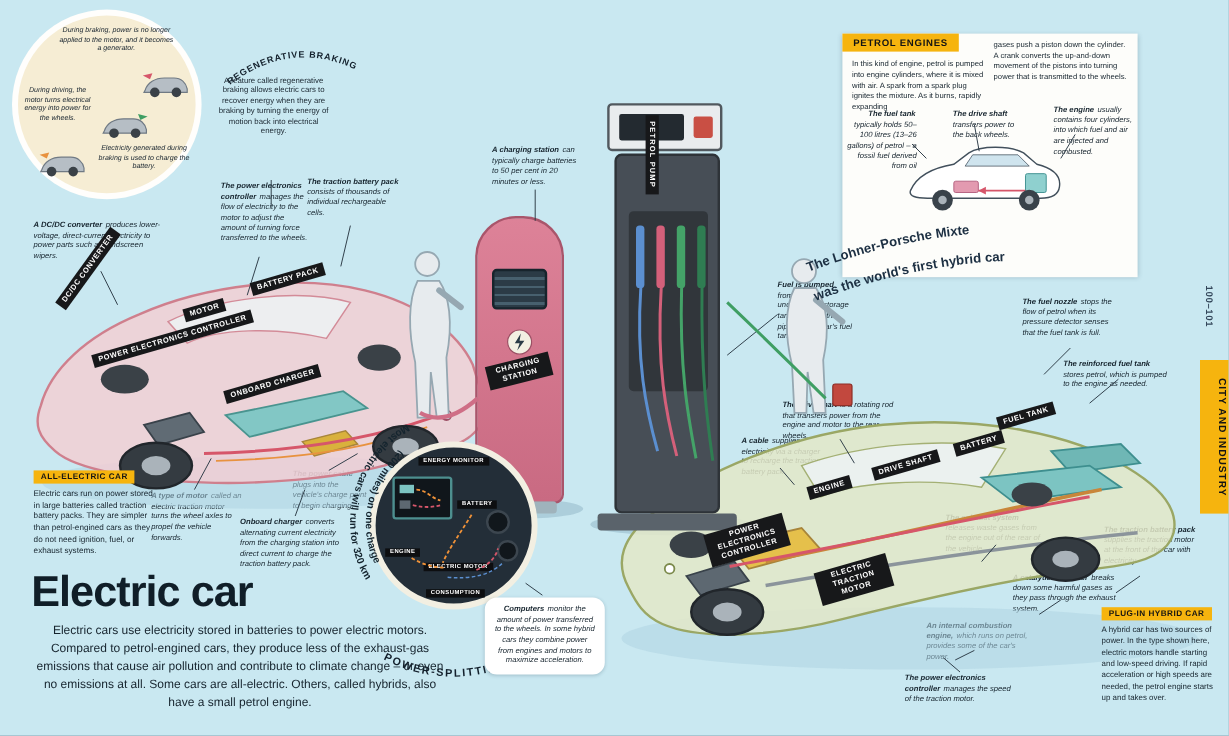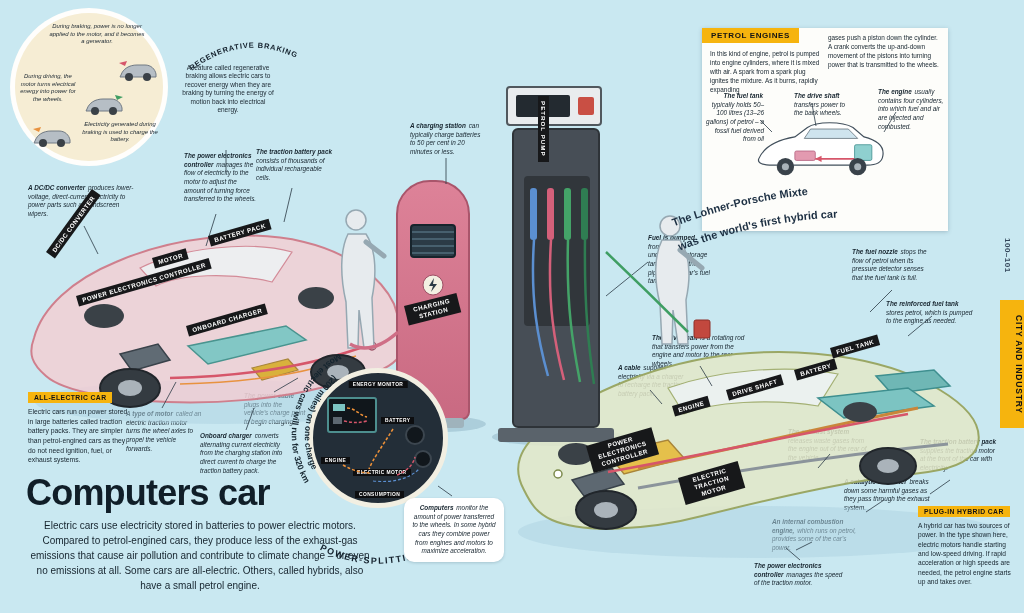--- a/index.html
+++ b/index.html
@@ -366,19 +366,19 @@
     <span class="lead">Computers</span>
     <span>monitor the amount of power transferred to the wheels. In some hybrid cars they combine power from engines and motors to maximize acceleration.</span>
   </div>
 
   <div class="ylabel" style="left:28px;top:392px;">ALL-ELECTRIC CAR</div>
   <div class="smalltext" style="left:28px;top:407px;width:102px;">Electric cars run on power stored in large batteries called traction battery packs. They are simpler than petrol-engined cars as they do not need ignition, fuel, or exhaust systems.</div>
 
   <div class="ylabel" style="left:918px;top:506px;">PLUG-IN HYBRID CAR</div>
   <div class="smalltext" style="left:918px;top:521px;width:98px;font-size:6.6px;">A hybrid car has two sources of power. In the type shown here, electric motors handle starting and low-speed driving. If rapid acceleration or high speeds are needed, the petrol engine starts up and takes over.</div>
 
-  <div class="title" style="left:26px;top:472px;">Computers car</div>
+  <div class="title" style="left:26px;top:472px;">Electric car</div>
   <div class="body-text" style="left:28px;top:518px;width:344px;">Electric cars use electricity stored in batteries to power electric motors. Compared to petrol-engined cars, they produce less of the exhaust-gas emissions that cause air pollution and contribute to climate change – or even no emissions at all. Some cars are all-electric. Others, called hybrids, also have a small petrol engine.</div>
 
   <div class="page-num">100–101</div>
   <div class="side-tab">CITY AND INDUSTRY</div>
 
 </div>
 
 </body></html>

